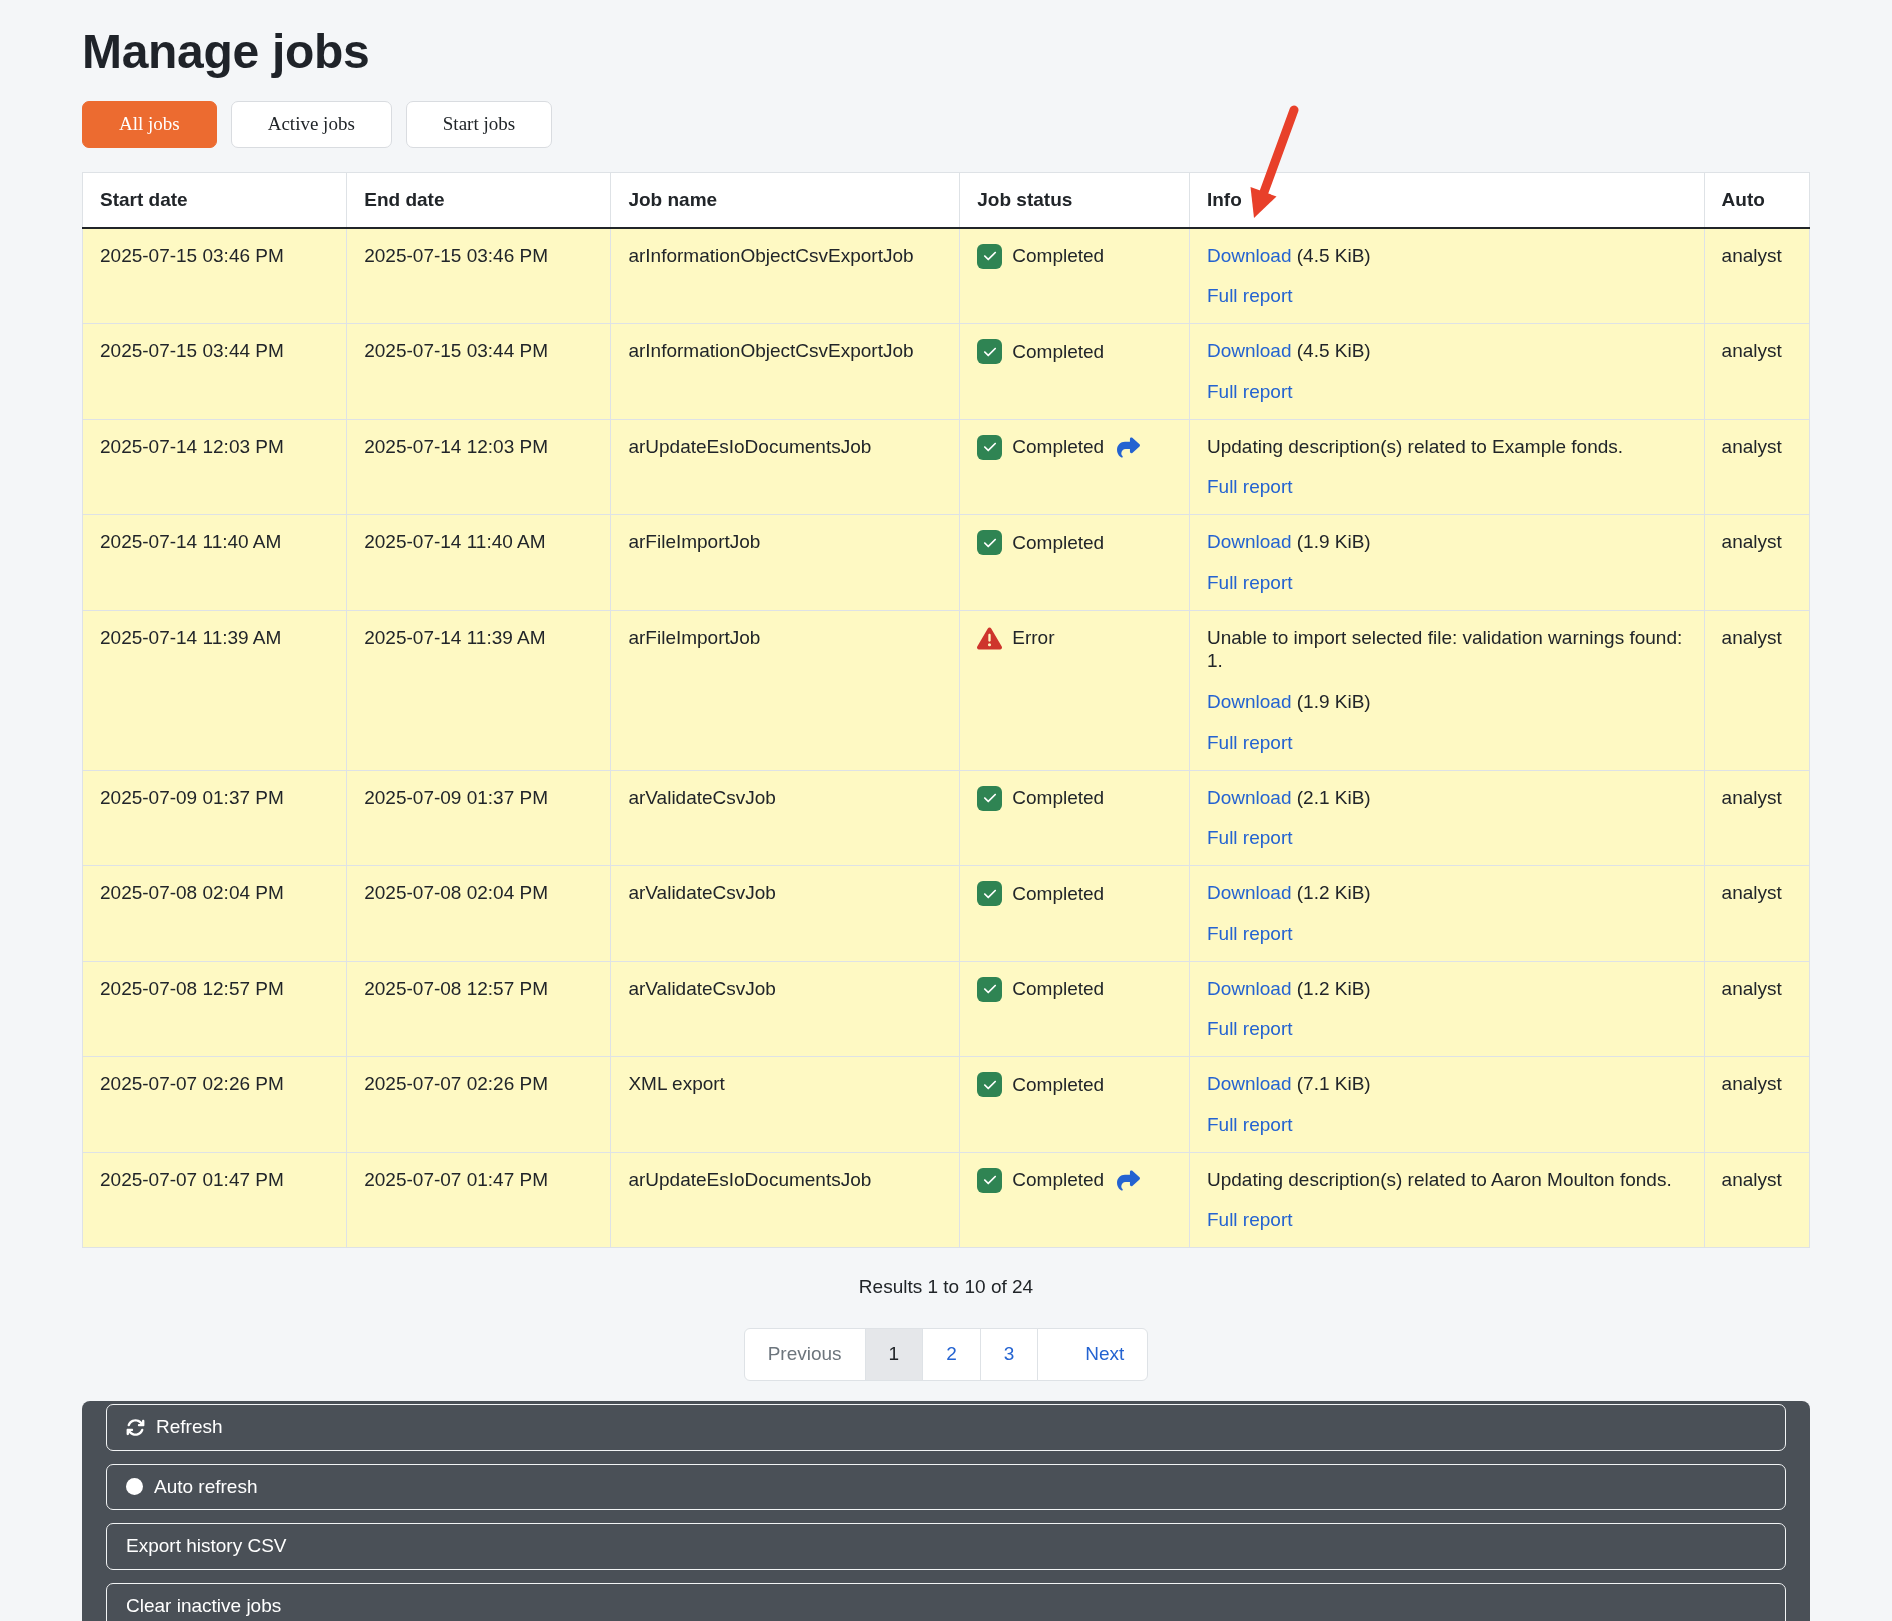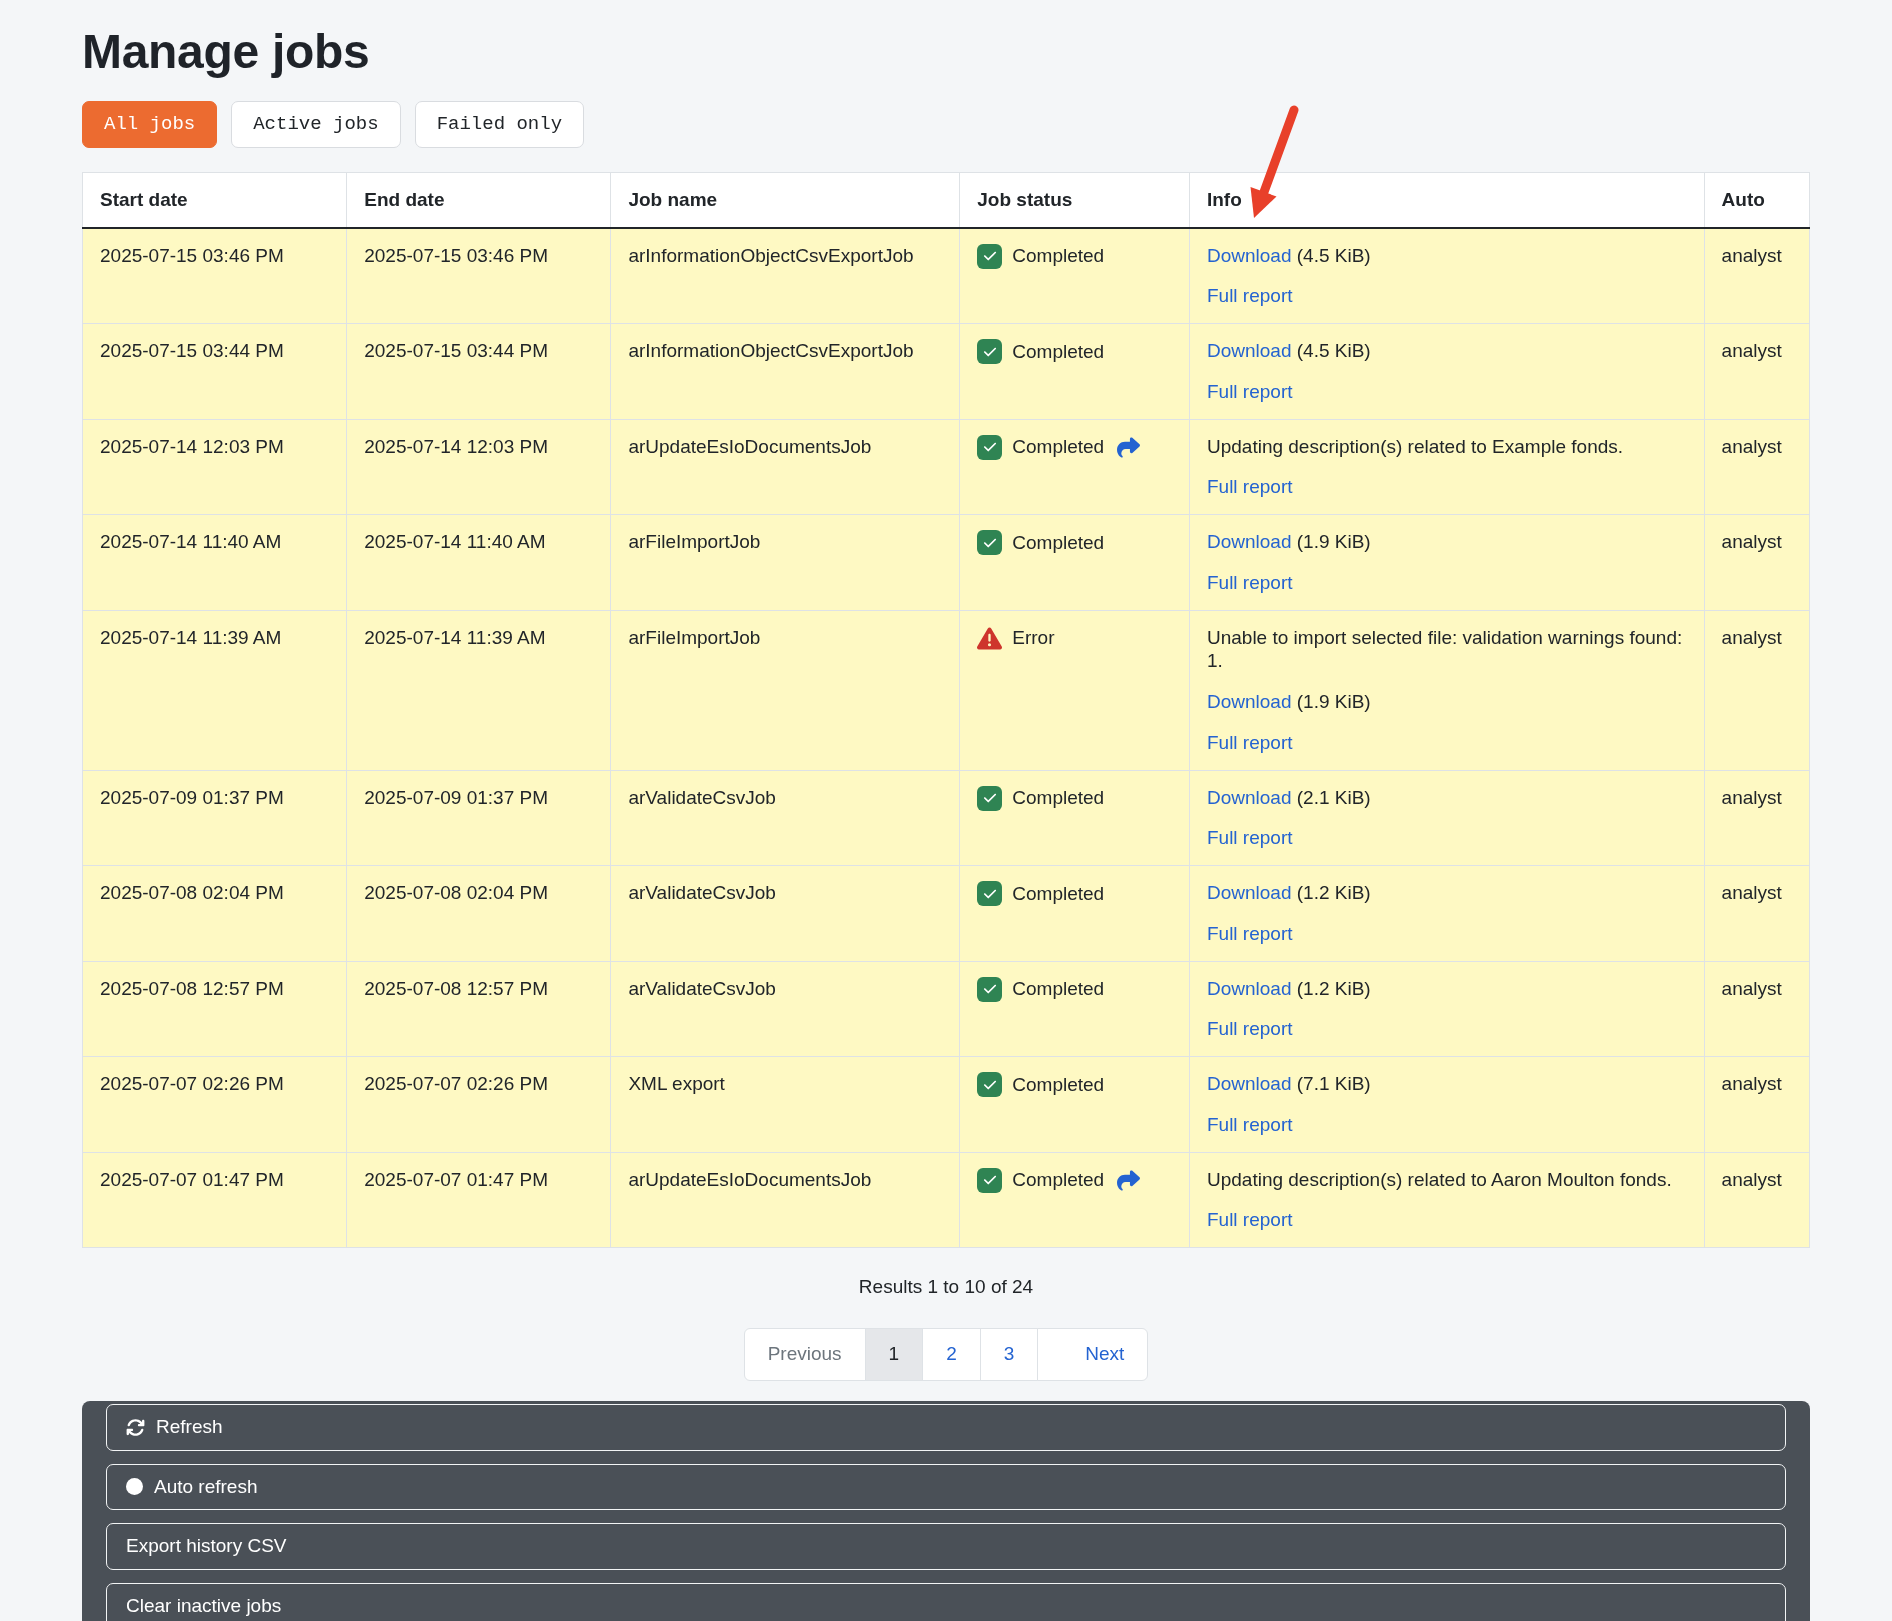--- a/index.html
+++ b/index.html
@@ -14,23 +14,23 @@
   }
   .page { padding: 16px 82px 0 82px; }
 
   .page-title {
     font-size: 48px; font-weight: 600; color: #1f2329;
     margin: 8px 0 22px 0; letter-spacing: -0.3px;
   }
 
   .tabs { display: flex; gap: 14px; margin: 0 0 24px 0; }
   .tab {
-    font-size: 19px; font-family: Liberation Mono, monospace; color: #212529;
+    font-size: 19px; font-family: Liberation Serif, serif; color: #212529;
     background: #fff; border: 1px solid #d9dce0; border-radius: 7px;
-    padding: 11px 21px; cursor: pointer; line-height: 1.2;
+    padding: 11px 36px; cursor: pointer; line-height: 1.2;
   }
   .tab.active { background: #ec6b30; border-color: #ec6b30; color: #fff; }
 
   table.jobs {
     width: 100%; border-collapse: collapse; background: #fef9c3; font-size: 19px;
   }
   .jobs th, .jobs td {
     border: 1px solid #dee2e6; text-align: left; vertical-align: top;
     padding: 15px 17px; line-height: 1.25;
   }
@@ -88,21 +88,21 @@
 </head>
 <body>
 
 <div class="page">
 
   <h1 class="page-title">Manage jobs</h1>
 
   <div class="tabs">
       <button class="tab active">All jobs</button>
       <button class="tab">Active jobs</button>
-      <button class="tab">Failed only</button>
+      <button class="tab">Start jobs</button>
     </div>
 
   <table class="jobs">
     <colgroup>
       <col class="col-start">
         <col class="col-end">
         <col class="col-name">
       <col class="col-status">
         <col class="col-info">
         <col class="col-user">

